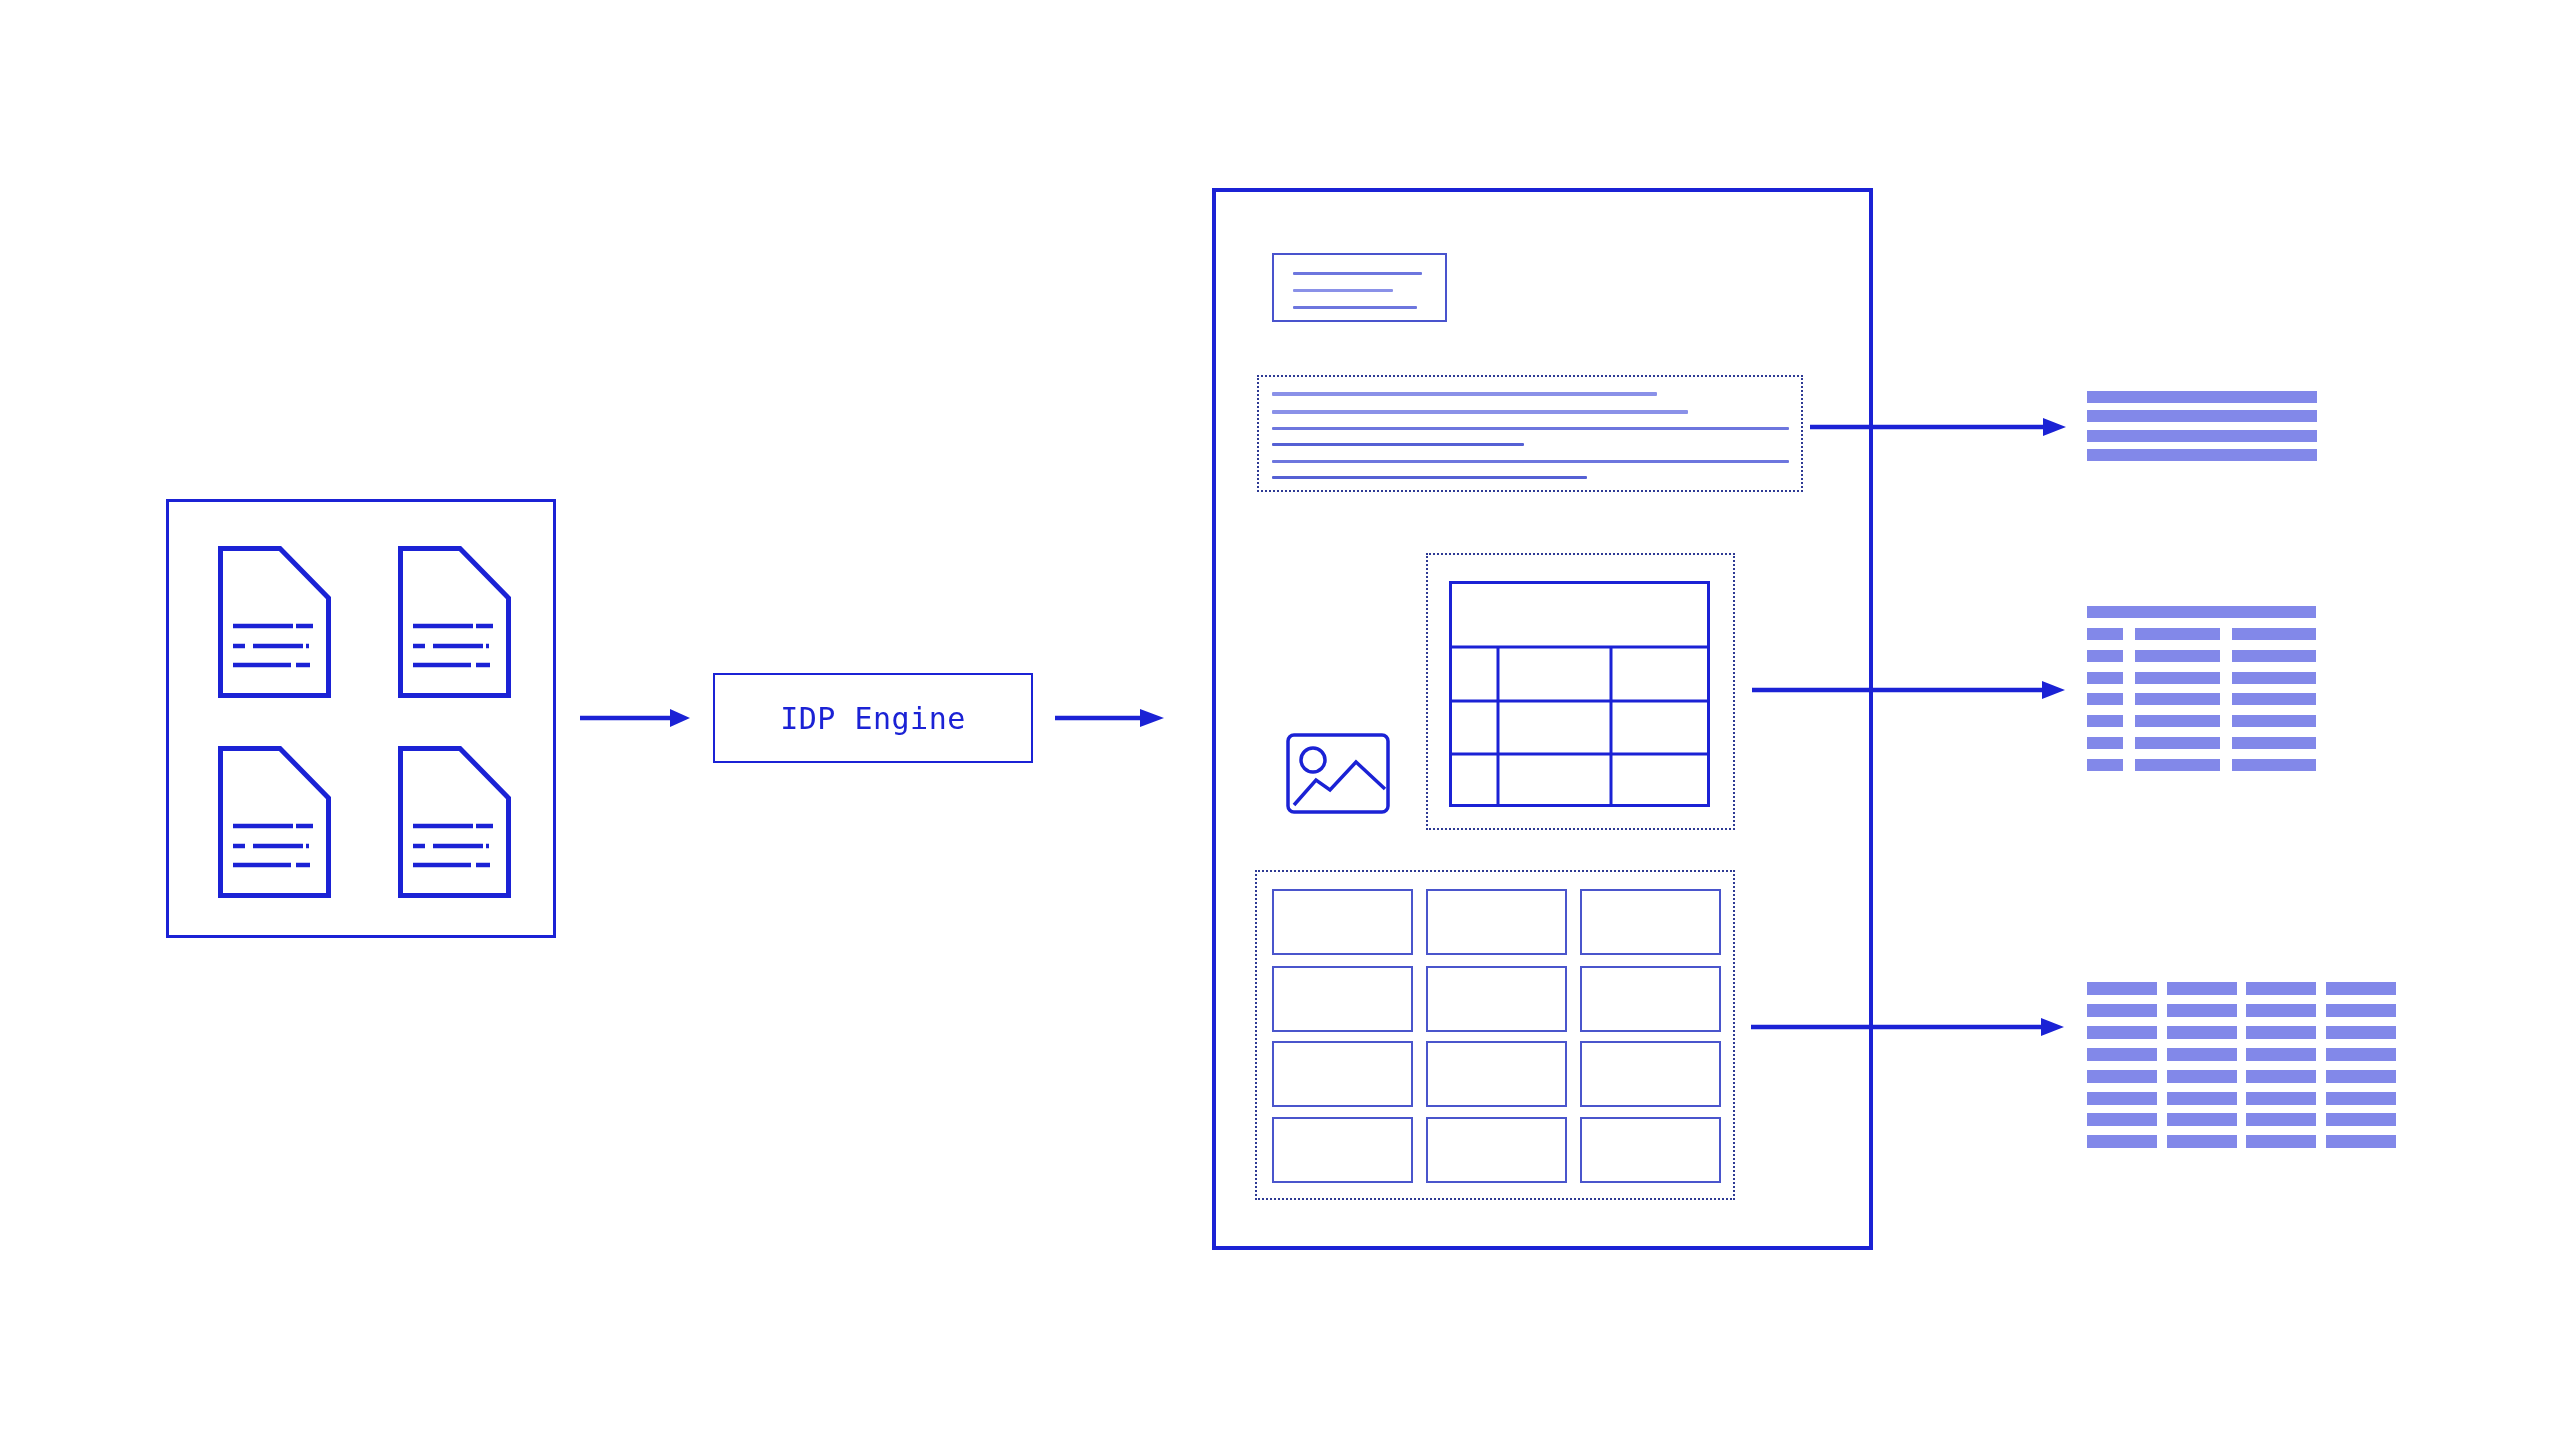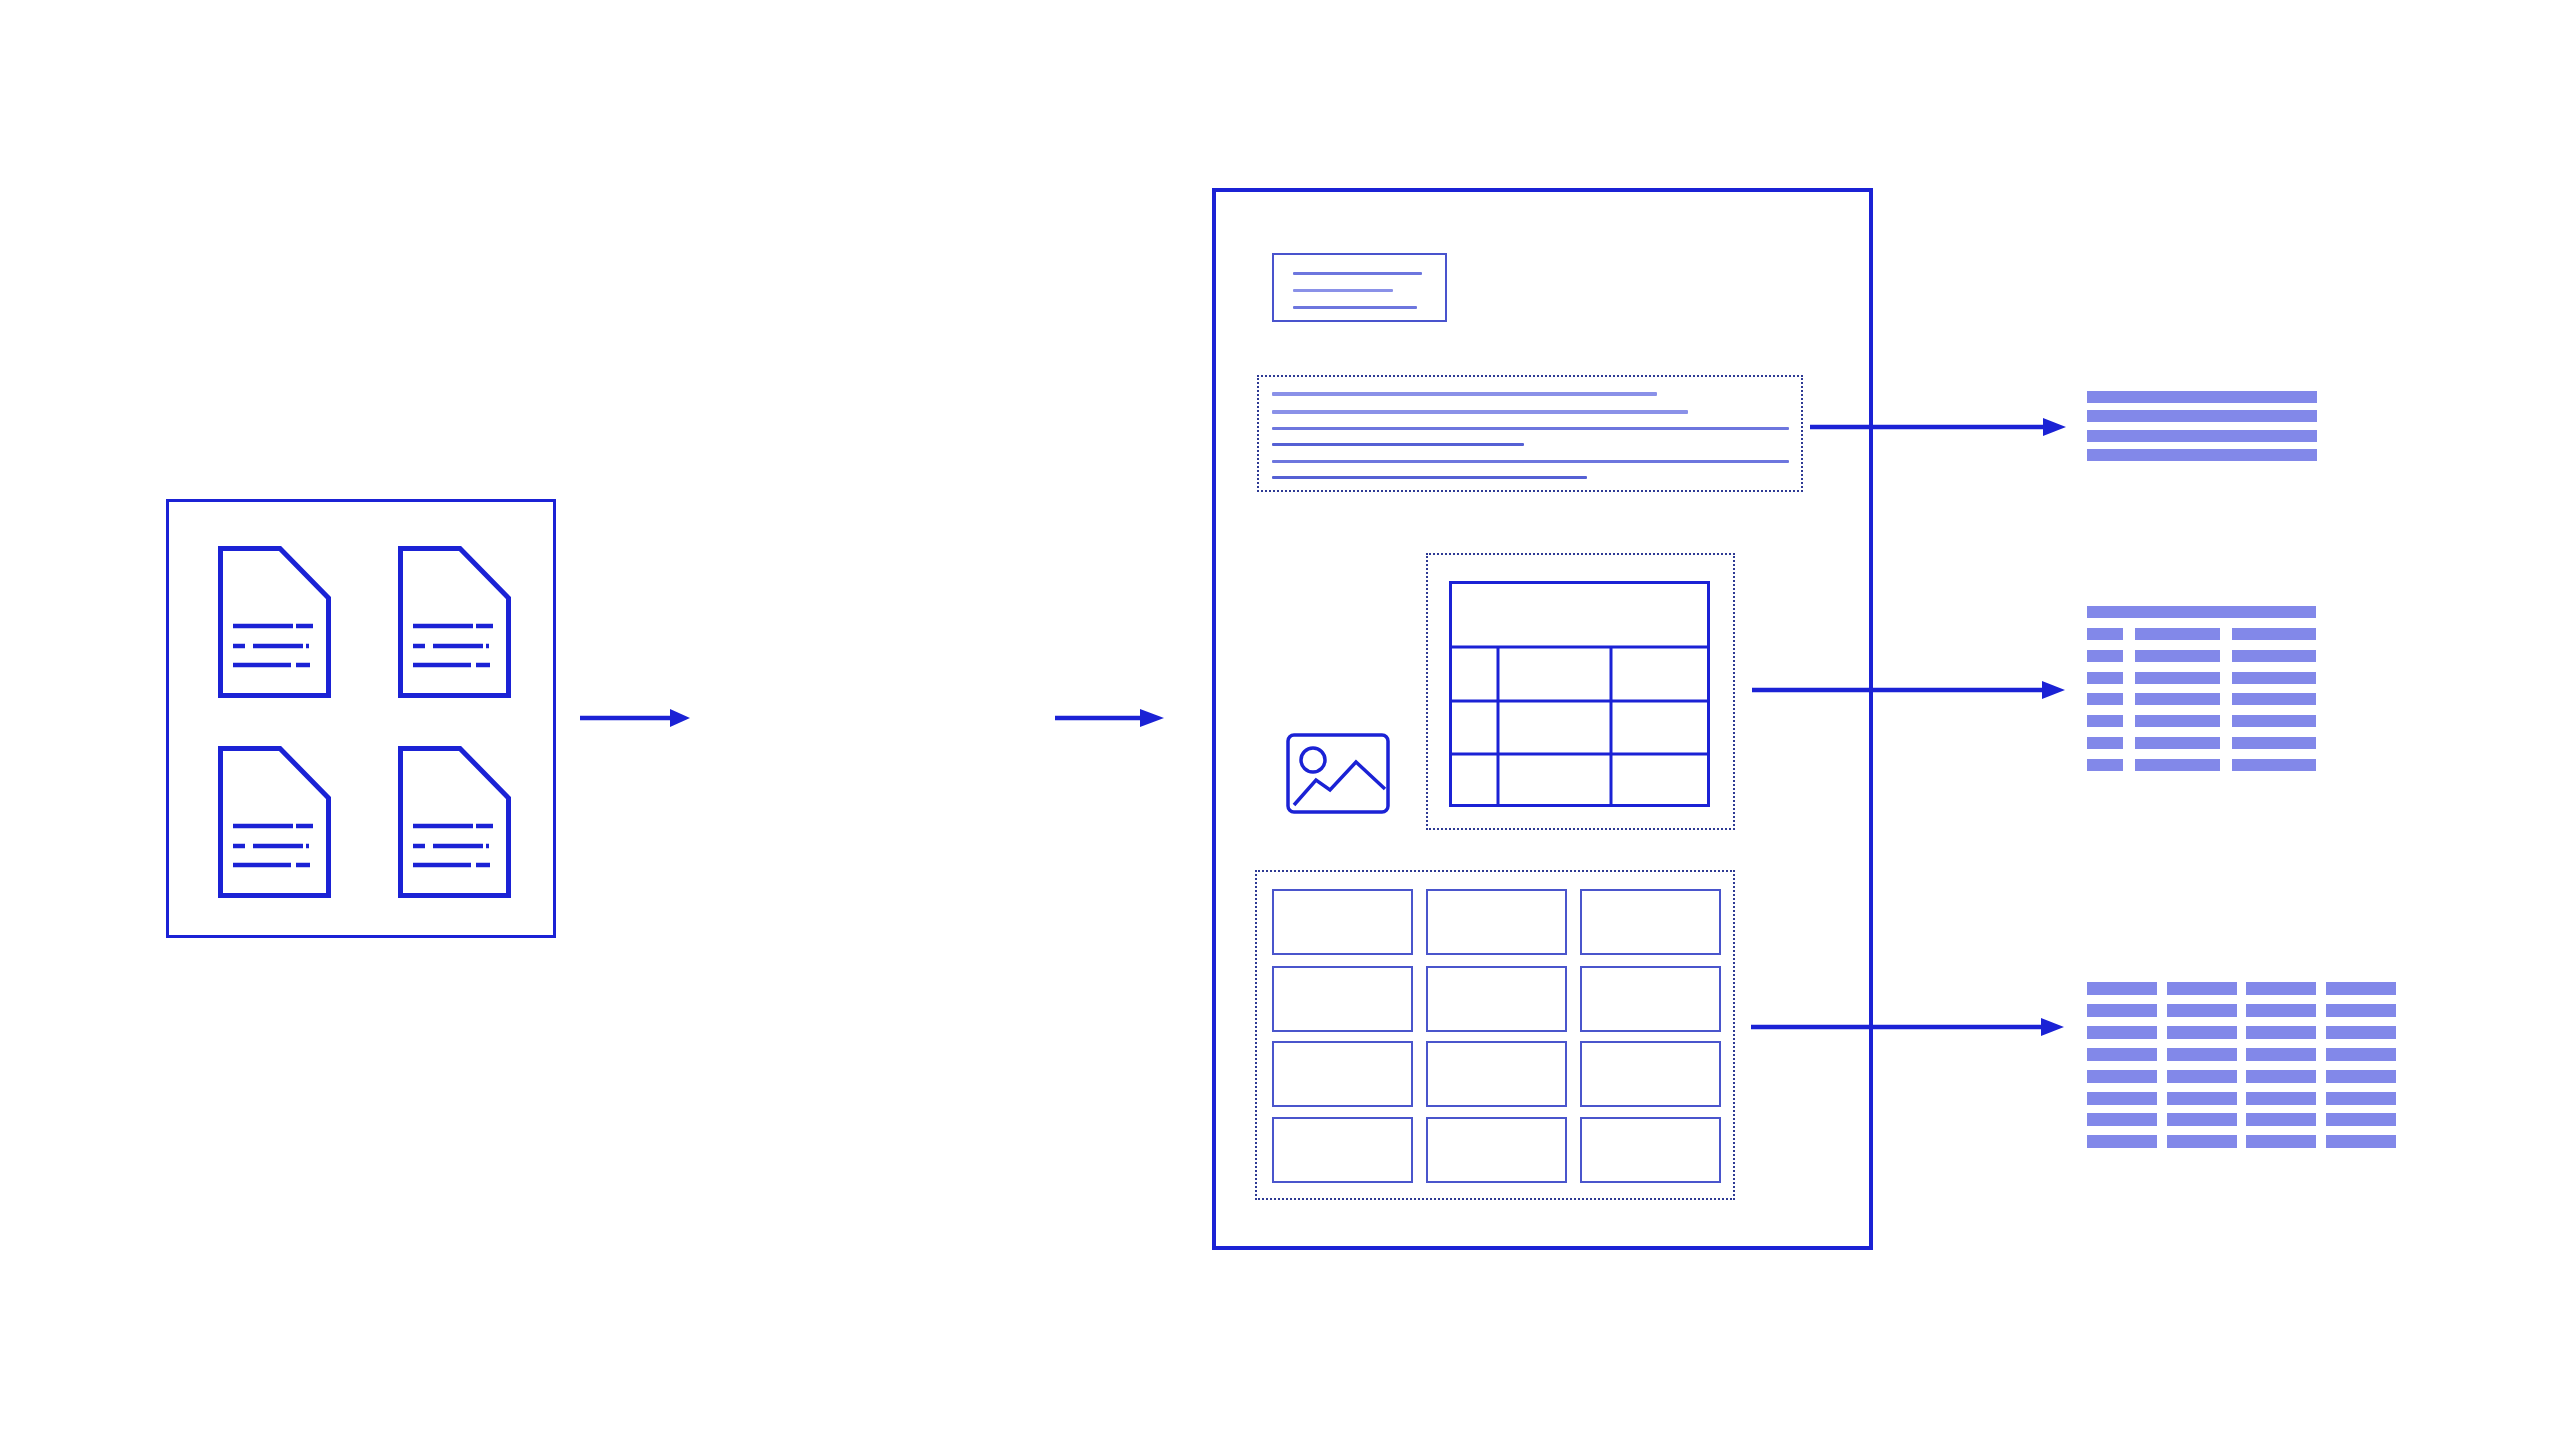--- a/index.html
+++ b/index.html
@@ -80,20 +80,23 @@
         <line x1="15" x2="73" y1="119" y2="119" stroke="#1b22d5" stroke-width="4.5"></line>
         <line x1="78" x2="92" y1="119" y2="119" stroke="#1b22d5" stroke-width="4.5"></line>
       </svg>
     </div>
 
   <svg class="arrow" style="left:575px;top:705px;" width="130" height="26" viewBox="0 0 130 26">
     <line x1="5" y1="13" x2="97" y2="13" stroke-width="4.5" stroke="#1b22d5"></line>
     <polygon points="95,4 115,13 95,22" fill="#1b22d5"></polygon>
   </svg>
 
+  <div class="abs" id="engine-box">
+    <span id="engine-label">IDP Engine</span>
+  </div>
 
   <svg class="arrow" style="left:1050px;top:705px;" width="130" height="26" viewBox="0 0 130 26">
     <line x1="5" y1="13" x2="92" y2="13" stroke-width="4.5" stroke="#1b22d5"></line>
     <polygon points="90,4 114,13 90,22" fill="#1b22d5"></polygon>
   </svg>
 
   <div class="abs" id="doc-panel">
     <div class="abs" id="header-block">
         <div class="hline" style="left: 19px; top: 17px; width: 129px; height: 3px; background: rgb(109, 118, 222);"></div>
         <div class="hline" style="left: 19px; top: 34px; width: 100px; height: 3px; background: rgb(138, 145, 232);"></div>

